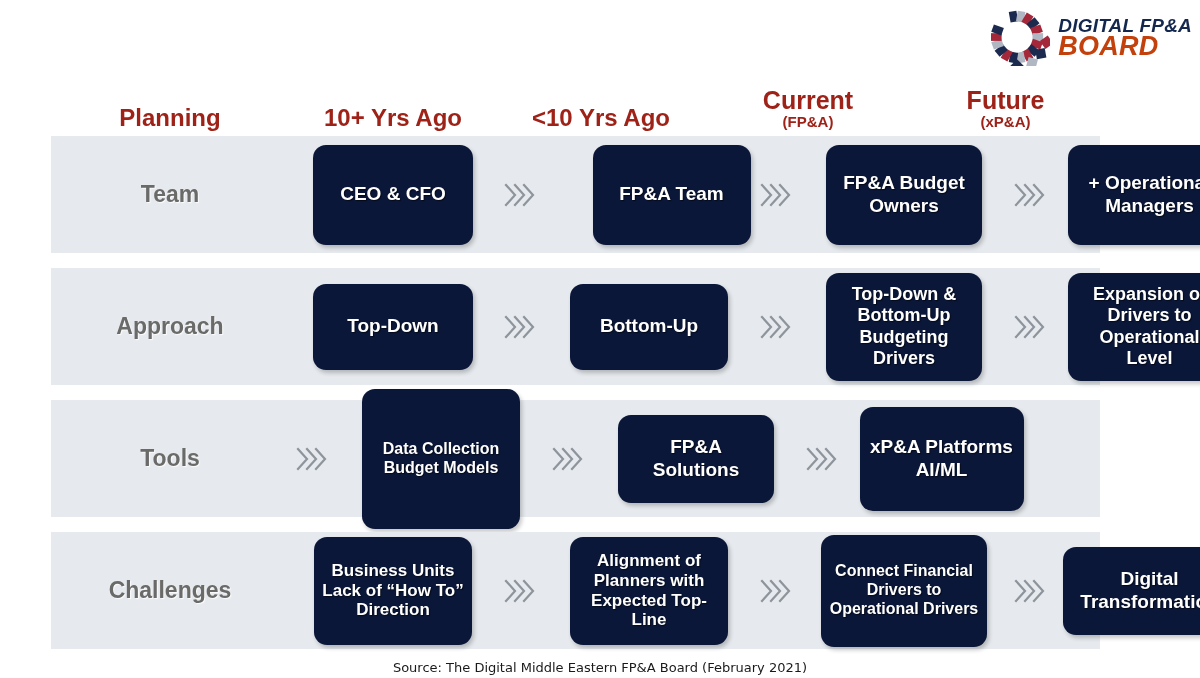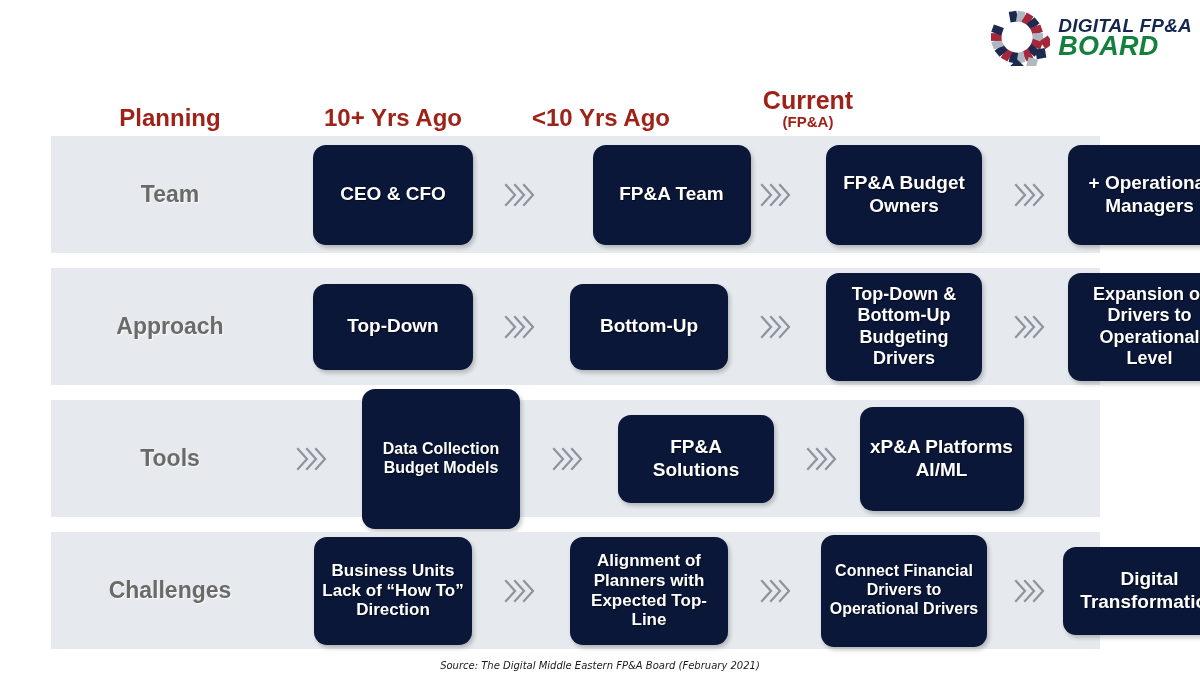--- a/index.html
+++ b/index.html
@@ -29,21 +29,21 @@
   .logo-line1 {
     font-size: 19px;
     font-weight: bold;
     color: #14274e;
     letter-spacing: 0.2px;
     display: block;
   }
   .logo-line2 {
     font-size: 27px;
     font-weight: bold;
-    color: #15803d;
+    color: #c2410c;
     letter-spacing: 0.2px;
     display: block;
   }
 
   
   .headers {
     position: absolute;
     left: 51px;
     top: 72px;
     width: 1049px;
@@ -173,22 +173,21 @@
   .row-challenges .c4 .box { width: 174px; height: 88px; font-size: 19px; }
 
   
   .source {
     position: absolute;
     left: 0;
     right: 0;
     top: 660px;
     text-align: center;
     font-family: "DejaVu Sans", sans-serif;
-    font-style: italic;
-    font-size: 10px;
+    font-size: 13px;
     color: #1a1a1a;
   }
 </style>
 </head>
 <body>
 
 <div class="logo-wrap">
   <svg class="logo-mark" viewBox="0 0 64 58">
     <g transform="translate(30,28)">
       <g transform="rotate(-100)">
@@ -266,20 +265,24 @@
   <div class="col-head ch1">
     <span class="main">10+ Yrs Ago</span>
   </div>
   <div class="col-head ch2">
     <span class="main">&lt;10 Yrs Ago</span>
   </div>
   <div class="col-head ch3 two-line">
     <span class="main">Current</span>
     <span class="sub">(FP&amp;A)</span>
   </div>
+  <div class="col-head ch4 two-line">
+    <span class="main">Future</span>
+    <span class="sub">(xP&amp;A)</span>
+  </div>
 </div>
 
 <div class="matrix">
 
   <div class="row row-team">
     <div class="row-label">Team</div>
     <div class="cells">
       <div class="cell c1">
         <div class="box">CEO &amp; CFO</div>
       </div>

